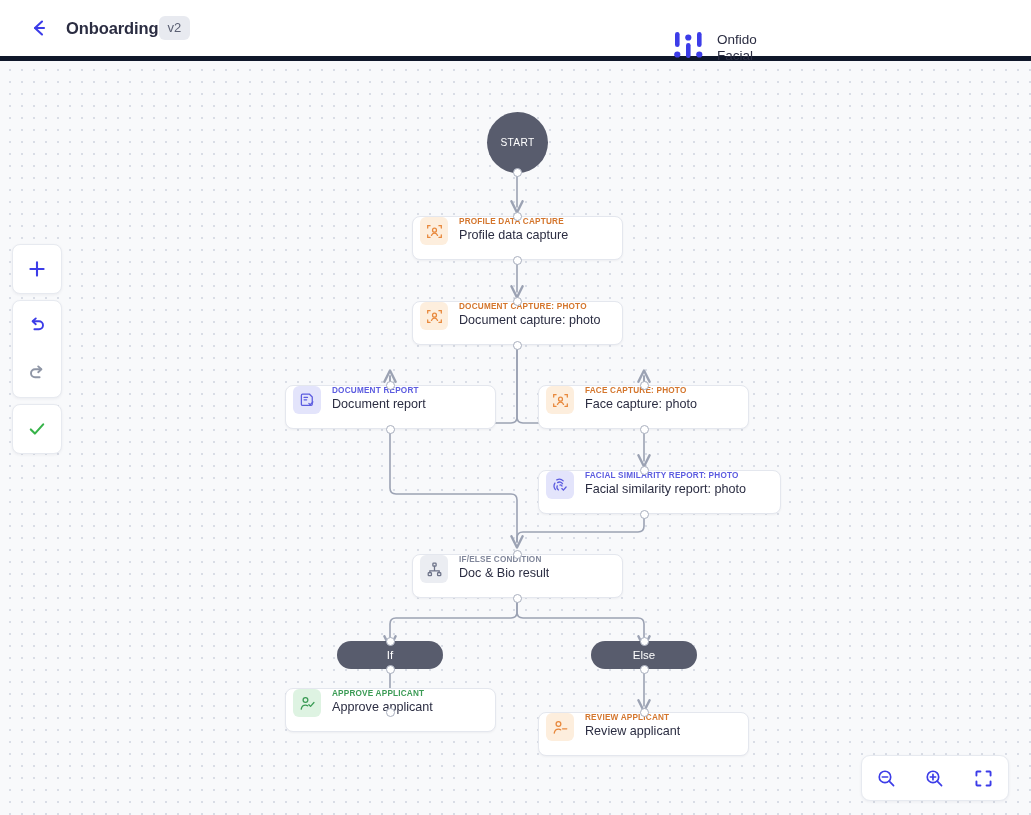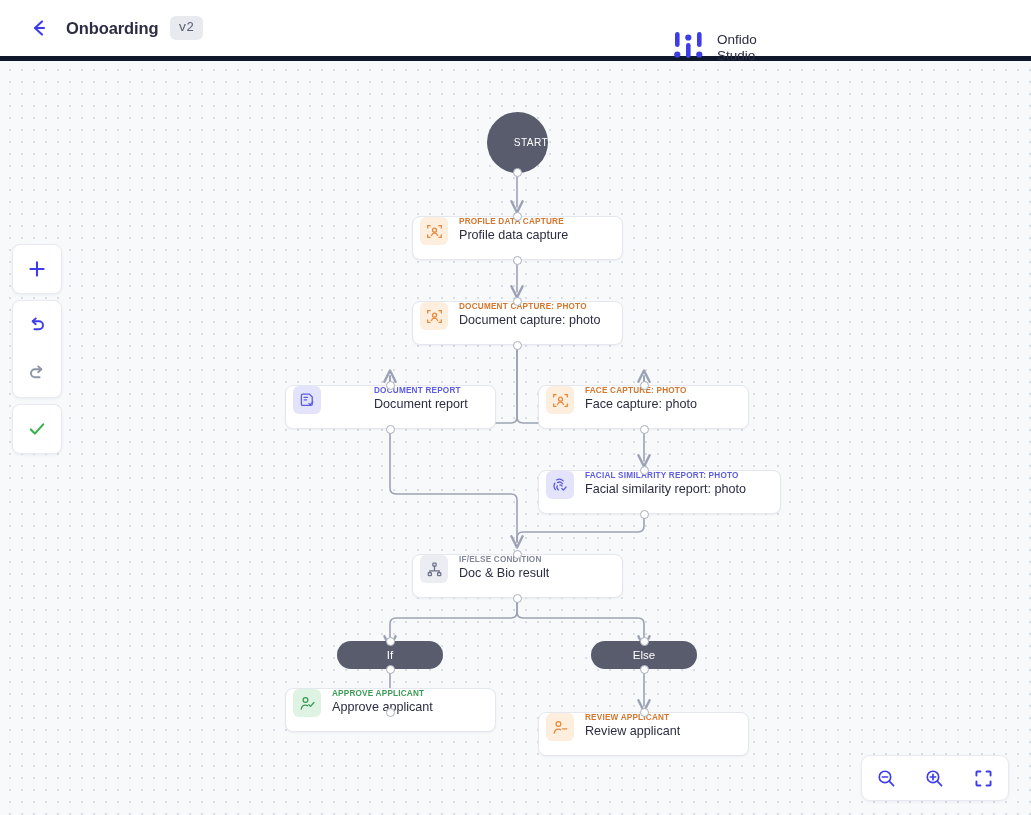--- a/index.html
+++ b/index.html
@@ -24,27 +24,25 @@
     margin-left: 26px; width: 26px; height: 26px;
     display: flex; align-items: center; justify-content: center;
     cursor: pointer; background: none; border: none;
   }
   .title {
     margin-left: 14px;
     font-size: 16.5px; font-weight: bold; color: #2b2d42;
     letter-spacing: -0.1px;
   }
   .version-badge {
-    margin-left: 11px;
     background: #e8eaf0; color: #5b6073;
     border-radius: 6px;
     padding: 5px 9px 6px;
     font-size: 13px; line-height: 1;
     cursor: pointer;
-    font-family: Liberation Mono, monospace;
   }
   .brand {
     position: absolute; left: 672px; top: 30px;
     display: flex; align-items: flex-end; gap: 11px;
   }
   .brand-text {
     font-size: 13.5px; line-height: 15.5px; color: #2b2d42;
   }
 
   
@@ -93,21 +91,21 @@
   .k-green  { color: #3b9b55; }
   .node-label {
     font-size: 12.6px; color: #2b2d42;
     margin-top: 2px; white-space: nowrap;
   }
 
   .start-node {
     position: absolute;
     width: 61px; height: 61px; border-radius: 50%;
     background: #585c6d;
-    display: flex; align-items: center; justify-content: flex-end;
+    display: flex; align-items: center; justify-content: center;
     color: #ffffff; font-size: 10.2px; letter-spacing: .35px;
     cursor: pointer;
   }
   .branch-pill {
     position: absolute;
     height: 28px; border-radius: 14px;
     background: #585c6d;
     display: flex; align-items: center; justify-content: center;
     color: #ffffff; font-size: 11.5px;
     cursor: pointer;
@@ -174,21 +172,21 @@
       <svg width="34" height="33" viewBox="0 0 34 33">
         <rect x="3" y="2" width="4.6" height="15" rx="2.3" fill="#3c3ce8"></rect>
         <circle cx="5.3" cy="24.5" r="3.1" fill="#3c3ce8"></circle>
         <circle cx="16.3" cy="7.5" r="3.1" fill="#3c3ce8"></circle>
         <rect x="14" y="13" width="4.6" height="15" rx="2.3" fill="#3c3ce8"></rect>
         <rect x="25" y="2" width="4.6" height="15" rx="2.3" fill="#3c3ce8"></rect>
         <circle cx="27.3" cy="24.5" r="3.1" fill="#3c3ce8"></circle>
       </svg>
       <div>
         <div class="brand-text">Onfido</div>
-        <div class="brand-text">Studio</div>
+        <div class="brand-text">Facial</div>
       </div>
     </div>
   </div>
 
   <div class="canvas">
 
     <svg class="edges">
       <defs>
         <marker id="ah" markerWidth="9" markerHeight="9" refX="4.2" refY="4.4" orient="auto">
           <path d="M0.6,0.9 L7.6,4.4 L0.6,7.9" fill="none" stroke="#9ba2b3" stroke-width="1.5" stroke-linecap="round" stroke-linejoin="round"></path>
@@ -253,21 +251,21 @@
         </svg>
       </div>
       <div class="node-text">
         <div class="node-kicker k-orange">DOCUMENT CAPTURE: PHOTO</div>
         <div class="node-label">Document capture: photo</div>
       </div>
     </div>
     <div class="port" style="left:512.5px; top:235.5px;"></div>
     <div class="port" style="left:512.5px; top:279.5px;"></div>
 
-    <div class="node" style="left:285px; top:324px; width:211px;gap:42px;">
+    <div class="node" style="left:285px; top:324px; width:211px;">
       <div class="node-icon indigo">
         <svg width="17" height="17" viewBox="0 0 20 20">
           <g fill="none" stroke="#5c5ce0" stroke-width="1.5" stroke-linejoin="round" stroke-linecap="round">
             <path d="M4.2 2.6h8.2l3.2 3.2v8.6a1.4 1.4 0 0 1-1.4 1.4H4.2a1.4 1.4 0 0 1-1.4-1.4V4a1.4 1.4 0 0 1 1.4-1.4z"></path>
             <path d="M6 6.4h4M6 9.2h3"></path>
             <path d="M11.6 13.4l1.6 1.6 3.2-3.4"></path>
           </g>
         </svg>
       </div>
       <div class="node-text">

